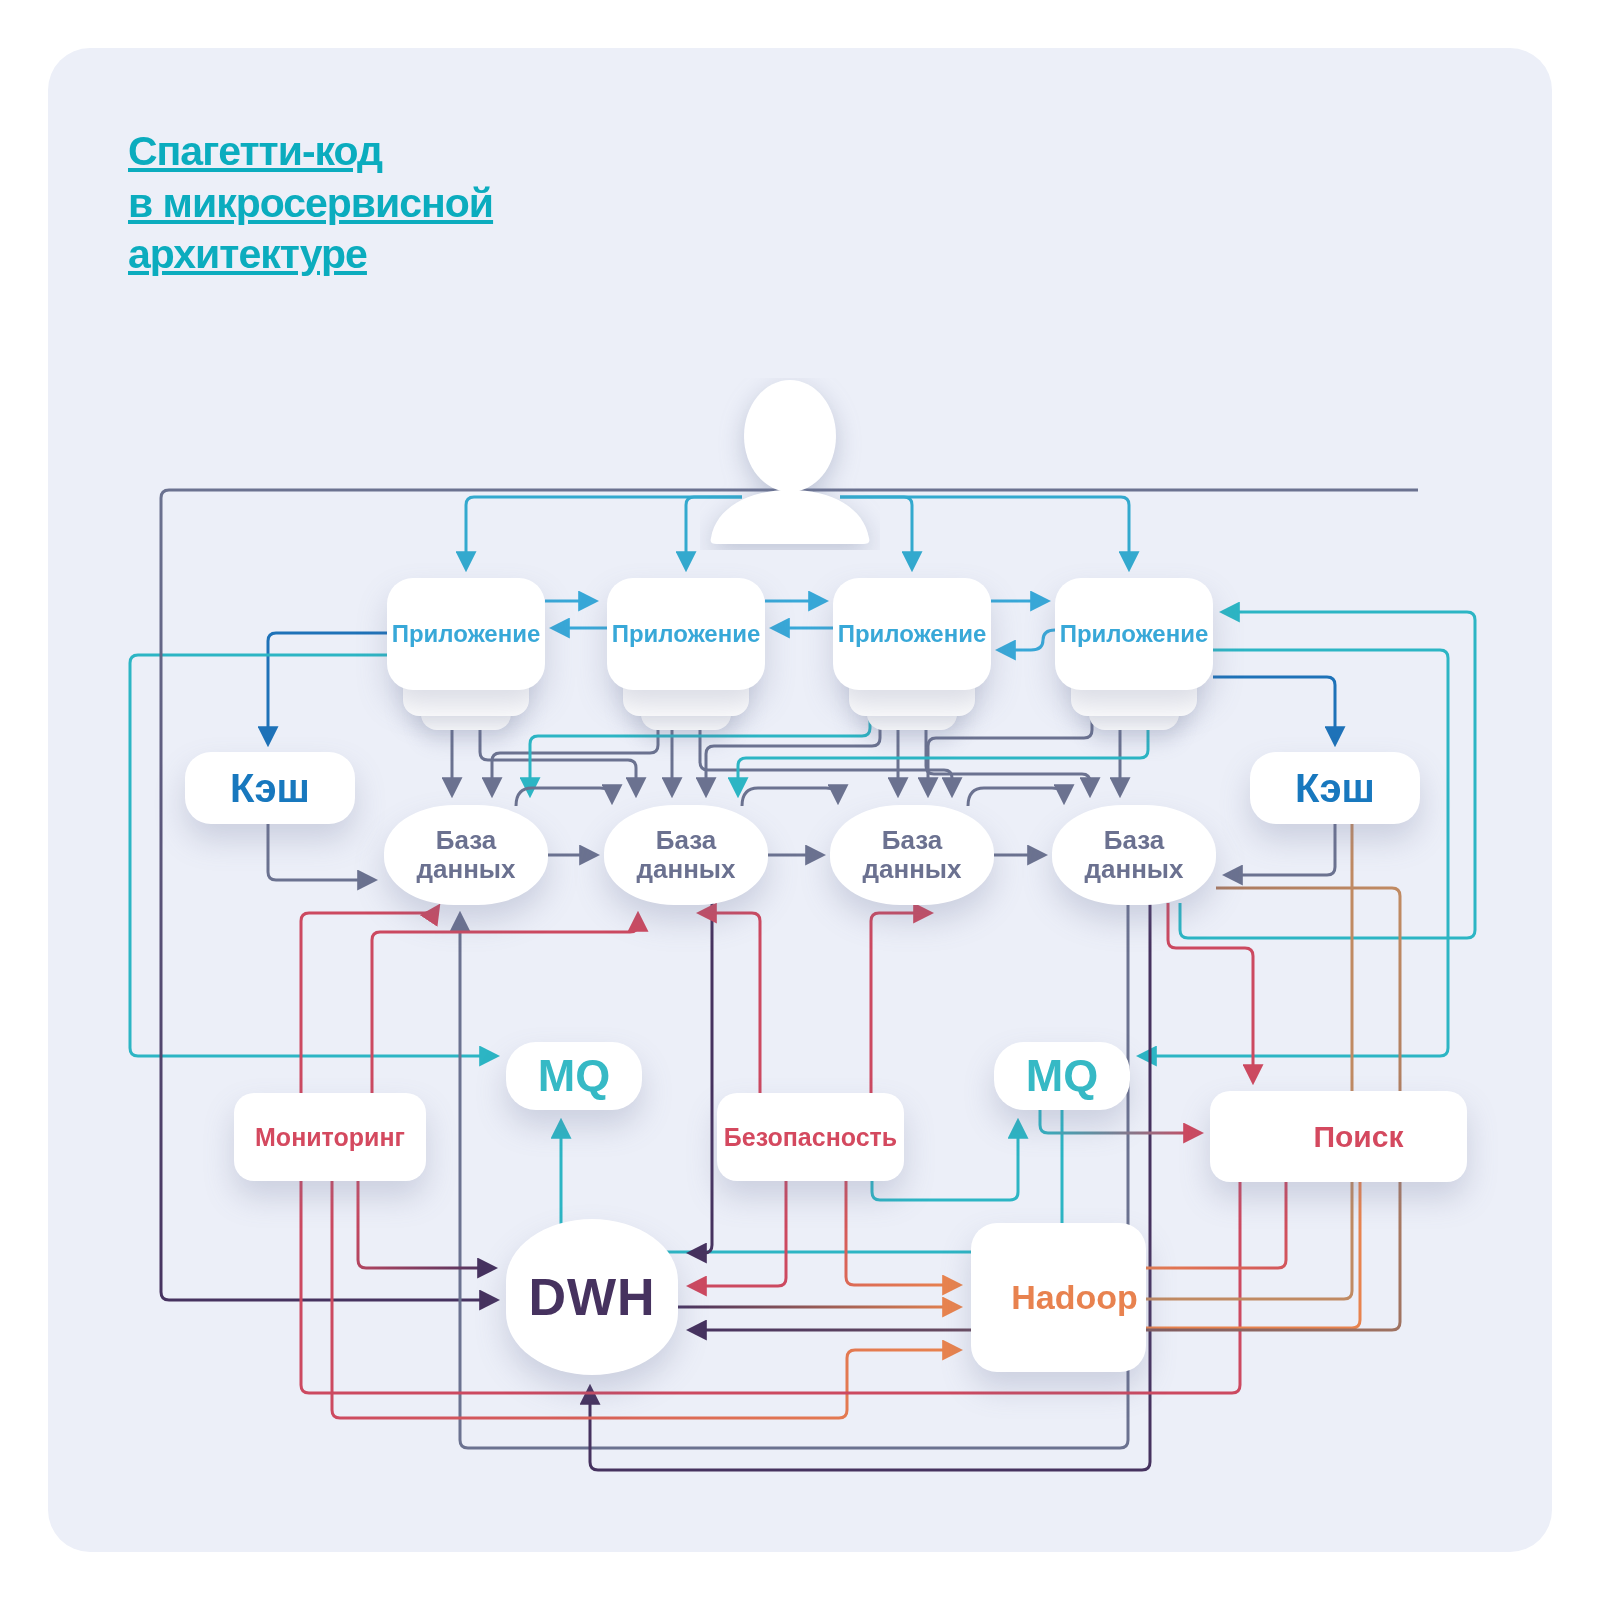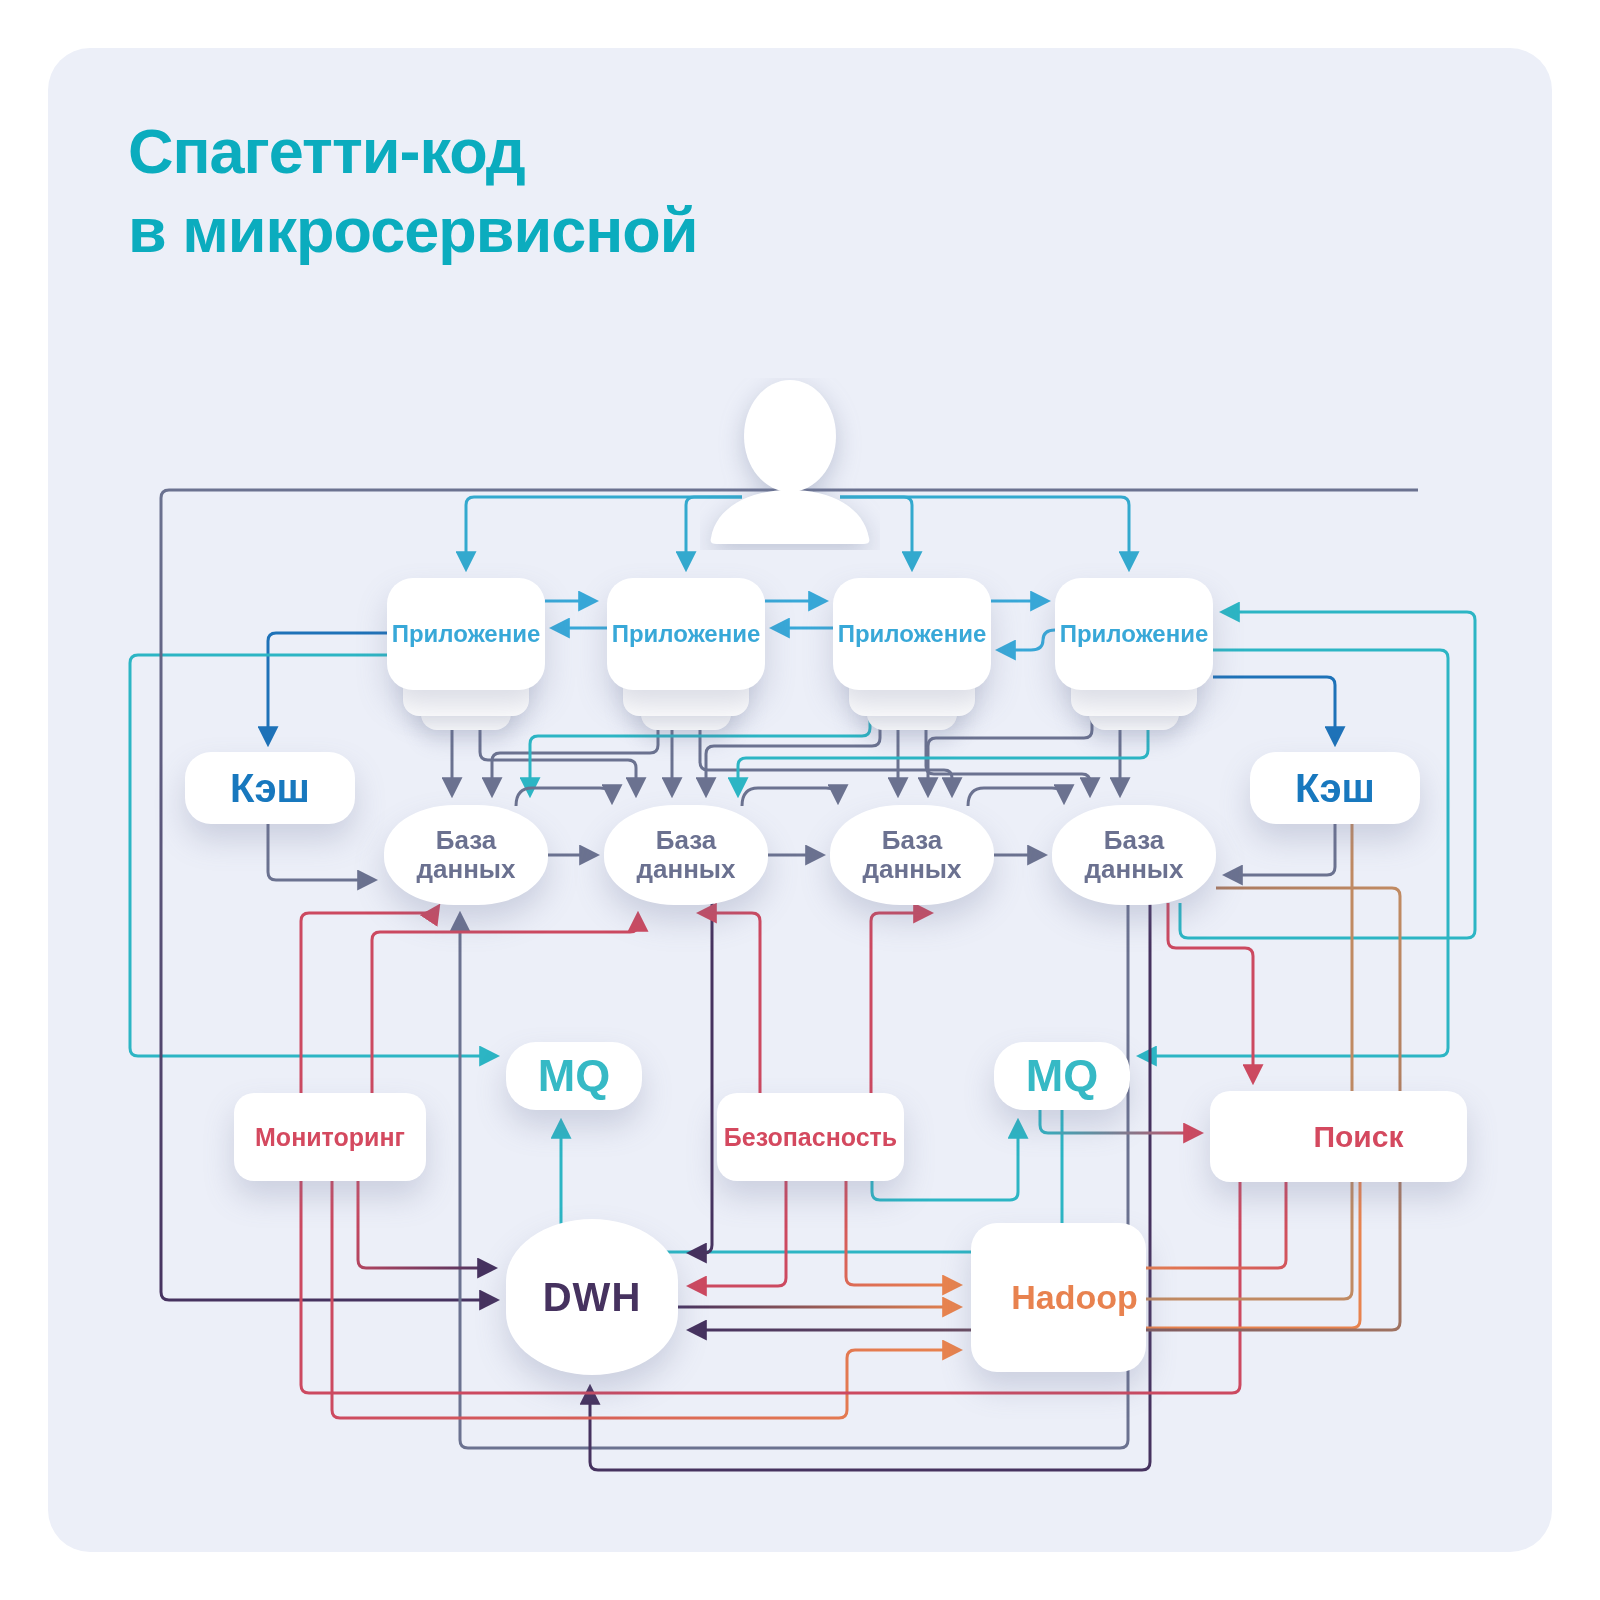--- a/index.html
+++ b/index.html
@@ -1,48 +1,49 @@
 <!DOCTYPE html>
 <html><head>
 <meta charset="utf-8">
 <style>
   html,body{margin:0;padding:0;background:#ffffff;}
   body{width:1600px;height:1600px;position:relative;overflow:hidden;
        font-family:"Liberation Sans", sans-serif;}
   .stage{position:absolute;left:0;top:0;width:1600px;height:1600px;}
   .card{position:absolute;left:48px;top:48px;width:1504px;height:1504px;
         background:#ECEFF8;border-radius:42px;z-index:0;}
-  .title{position:absolute;left:128px;top:112px;z-index:4;color:#0BACBE;
-         font-size:63px;font-weight:bold;line-height:1.26;letter-spacing:-1px;}
+  .title{position:absolute;left:128px;top:126px;z-index:4;color:#0BACBE;
+         font-size:41px;font-weight:bold;line-height:1.26;letter-spacing:-1px;text-decoration:underline;}
   .title div{white-space:nowrap;}
   svg.wires{position:absolute;left:0;top:0;z-index:1;}
   .node{position:absolute;background:#ffffff;display:flex;align-items:center;justify-content:center;
         text-align:center;font-weight:bold;z-index:3;
         box-shadow:0 16px 30px rgba(106,114,150,.25);}
   .app{width:158px;height:112px;border-radius:26px;color:#38A8D8;font-size:24px;}
   .sheet{position:absolute;background:#ffffff;border-radius:16px;z-index:2;
          box-shadow:0 12px 20px rgba(106,114,150,.20);}
   .cache{width:170px;height:72px;border-radius:26px;color:#1878BE;font-size:40px;}
   .db{width:164px;height:100px;border-radius:70px / 48px;color:#6B7190;font-size:26px;line-height:1.12;}
   .db span{display:block;width:100px;margin:12px auto;}
   .mq{width:136px;height:68px;border-radius:30px;color:#36B9C5;font-size:45px;}
   .alert{border-radius:20px;color:#D4495F;font-size:25px;}
-  .dwh{width:172px;height:156px;border-radius:86px / 62px;color:#46325F;font-size:40px;letter-spacing:1px;}
+  .dwh{width:172px;height:156px;border-radius:86px / 62px;color:#46325F;font-size:52px;letter-spacing:1px;}
   .hadoop{width:143px;height:149px;border-radius:26px;color:#E8824F;font-size:34px;}
   .person{position:absolute;left:700px;top:378px;width:180px;height:172px;z-index:3;}
 </style>
 </head>
 <body>
 
 <div class="stage">
   <div class="card"></div>
 
   <div class="title">
     <div>Спагетти-код</div>
     <div>в микросервисной</div>
+    <div>архитектуре</div>
   </div>
 
   <svg class="wires" width="1600" height="1600" viewBox="0 0 1600 1600">
     <defs>
       <marker id="m-teal" viewBox="0 0 10 10" refX="8" refY="5" markerWidth="7" markerHeight="7" orient="auto">
           <path d="M0,0 L10,5 L0,10 Z" fill="#2CB5C4"></path>
         </marker>
       <marker id="m-cyanA" viewBox="0 0 10 10" refX="8" refY="5" markerWidth="7" markerHeight="7" orient="auto">
           <path d="M0,0 L10,5 L0,10 Z" fill="#33A9CE"></path>
         </marker>

